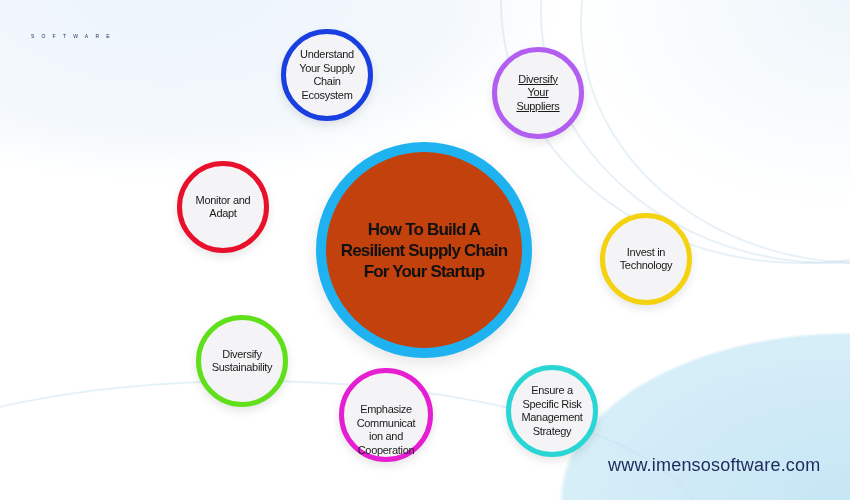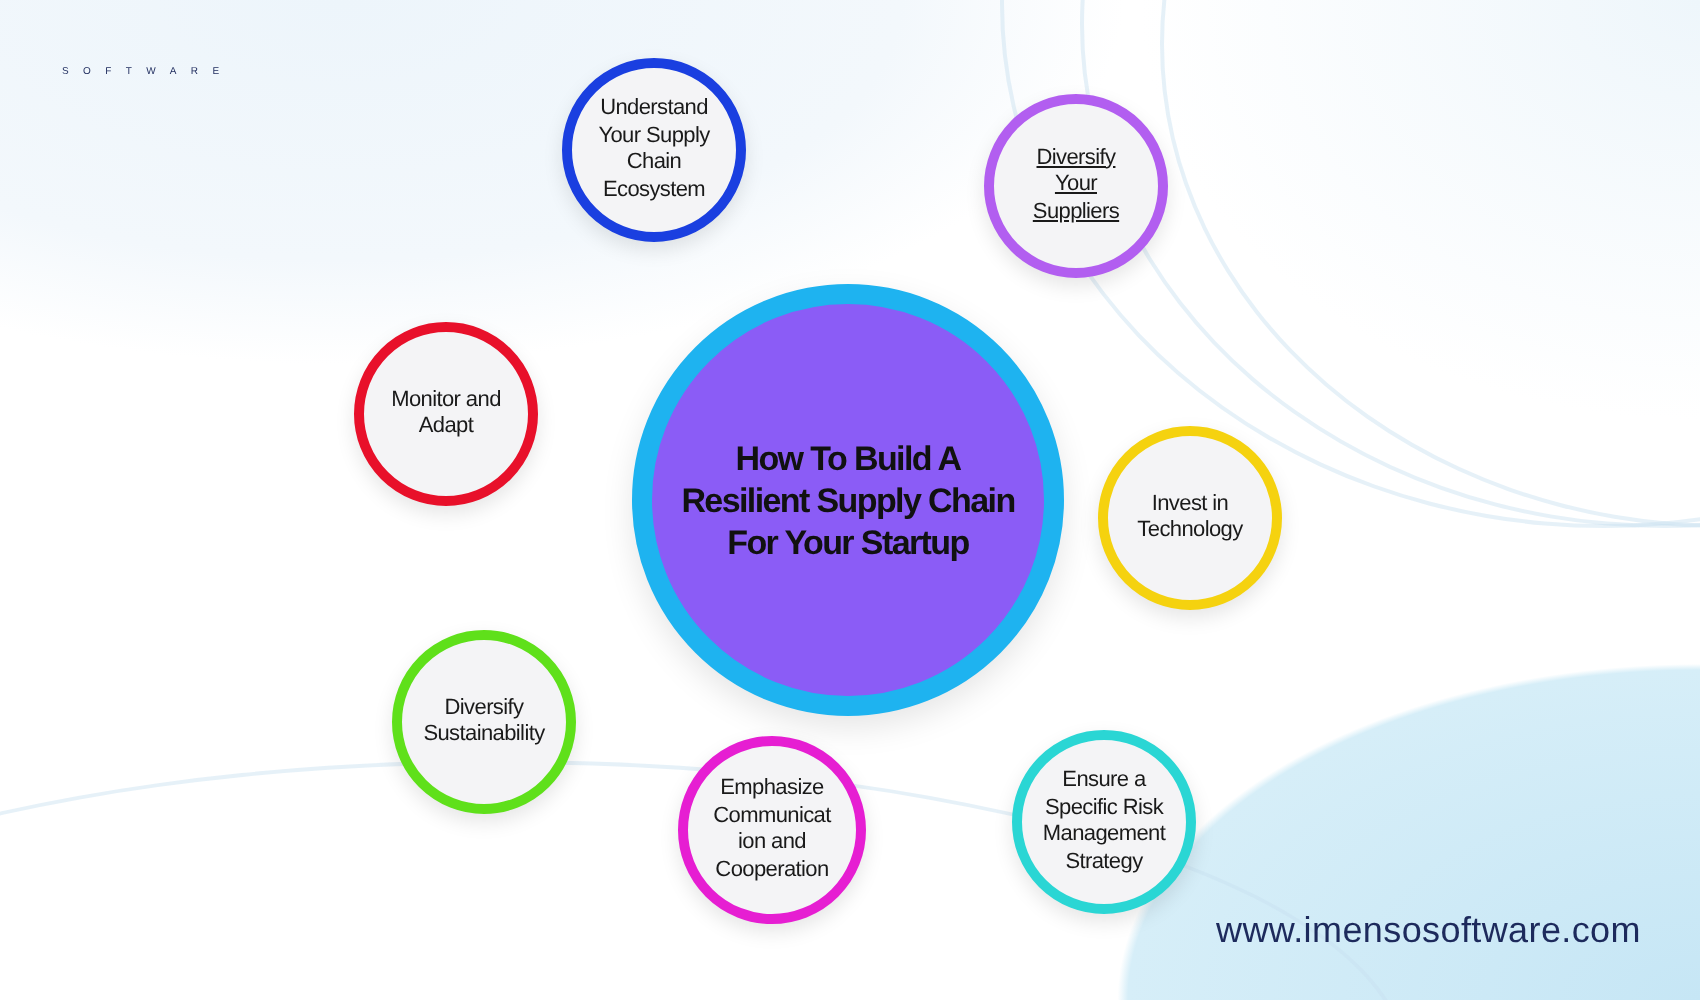--- a/index.html
+++ b/index.html
@@ -34,21 +34,21 @@
   .circle {
     position: absolute; border-radius: 50%; box-sizing: border-box;
     background: #f4f4f6;
     display: flex; align-items: center; justify-content: center; text-align: center;
     box-shadow: 0 4px 10px rgba(0,0,0,0.10);
     color: #1a1a1a; font-size: 11px; line-height: 13.5px; letter-spacing: -0.3px;
   }
   .circle span { display: block; padding: 0 6px; white-space: pre-line; }
   .center {
     left: 316px; top: 142px; width: 216px; height: 216px;
-    border: 10px solid #1eb3f0; background: #8b5cf6;
+    border: 10px solid #1eb3f0; background: #c2410c;
     font-size: 17px; line-height: 21px; font-weight: 700; letter-spacing: -0.8px; color: #111;
     box-shadow: 0 6px 16px rgba(0,0,0,0.10);
   }
   .node { width: 92px; height: 92px; border-width: 5px; border-style: solid; }
   .url {
     position: absolute; left: 608px; top: 455px;
     font-size: 18px; color: #1d2a5c; letter-spacing: 0.2px;
   }
 </style>
 </head>
@@ -82,31 +82,31 @@
   <span>Diversify
 Your
 Suppliers</span>
 </div>
 
 <div class="circle node" style="left:177px; top:161px; border-color:#e8102a;">
   <span>Monitor and
 Adapt</span>
 </div>
 
-<div class="circle node" style="left:549px; top:213px; border-color:#f5d20f;">
+<div class="circle node" style="left:600px; top:213px; border-color:#f5d20f;">
   <span>Invest in
 Technology</span>
 </div>
 
 <div class="circle node" style="left:196px; top:315px; border-color:#5fe01a;">
   <span>Diversify
 Sustainability</span>
 </div>
 
-<div class="circle node" style="left:339px; top:368px; width:94px; height:94px; border-color:#e61ed2;">
+<div class="circle node" style="left:339px; top:368px; width:94px; height:94px; border-color:#e61ed2;align-items:flex-end;">
   <span>Emphasize
 Communicat
 ion and
 Cooperation</span>
 </div>
 
 <div class="circle node" style="left:506px; top:365px; border-color:#2ad6d4;">
   <span>Ensure a
 Specific Risk
 Management

